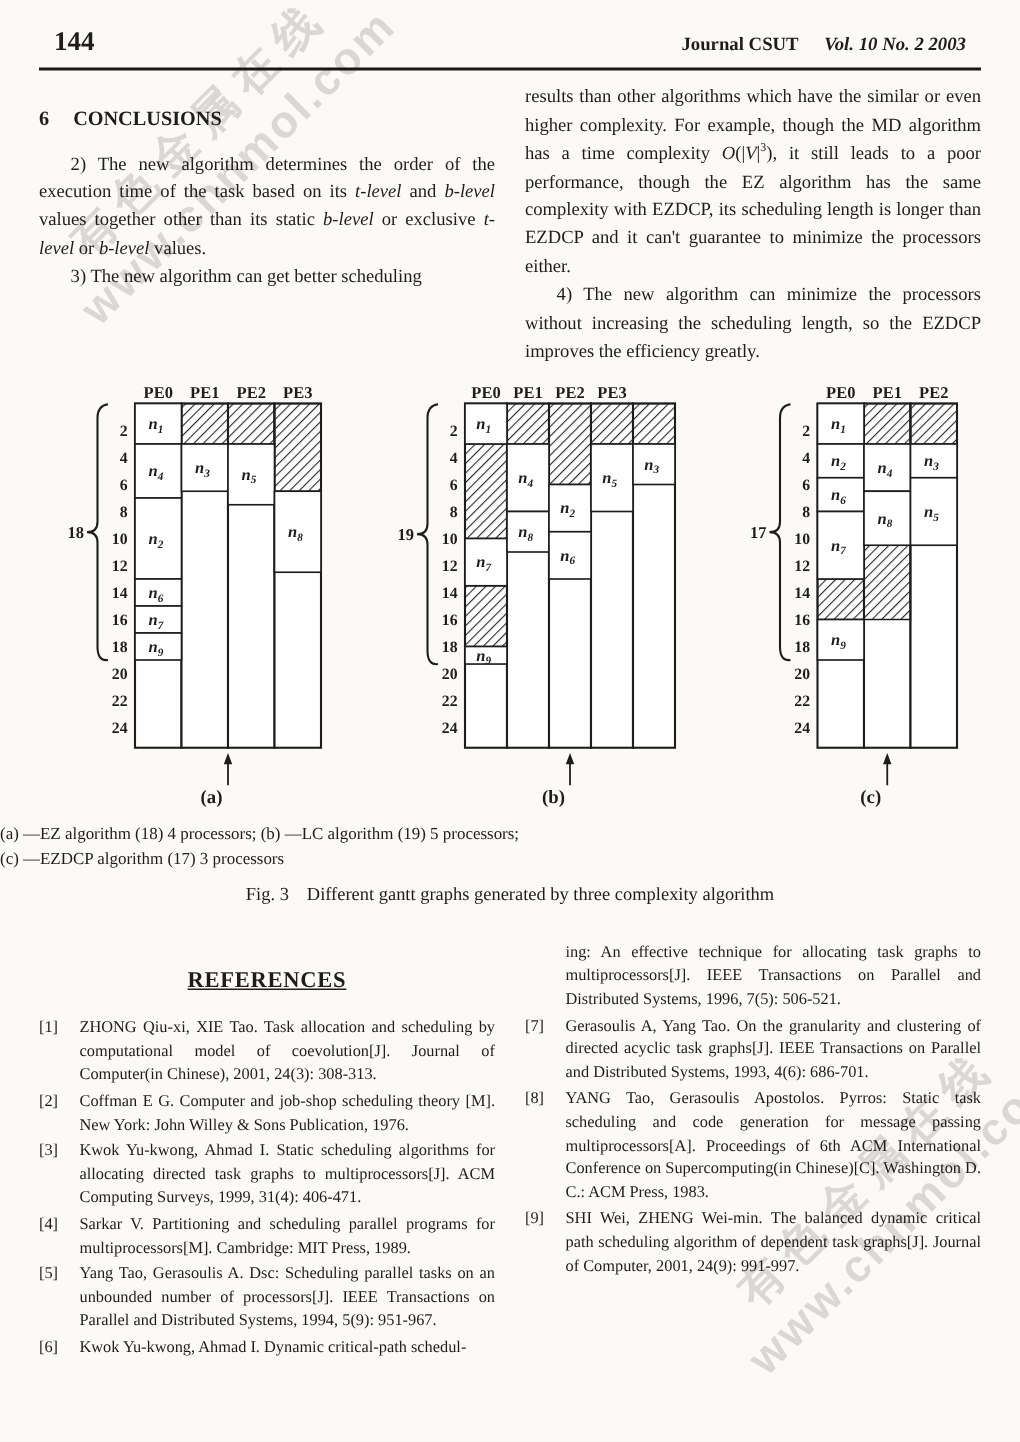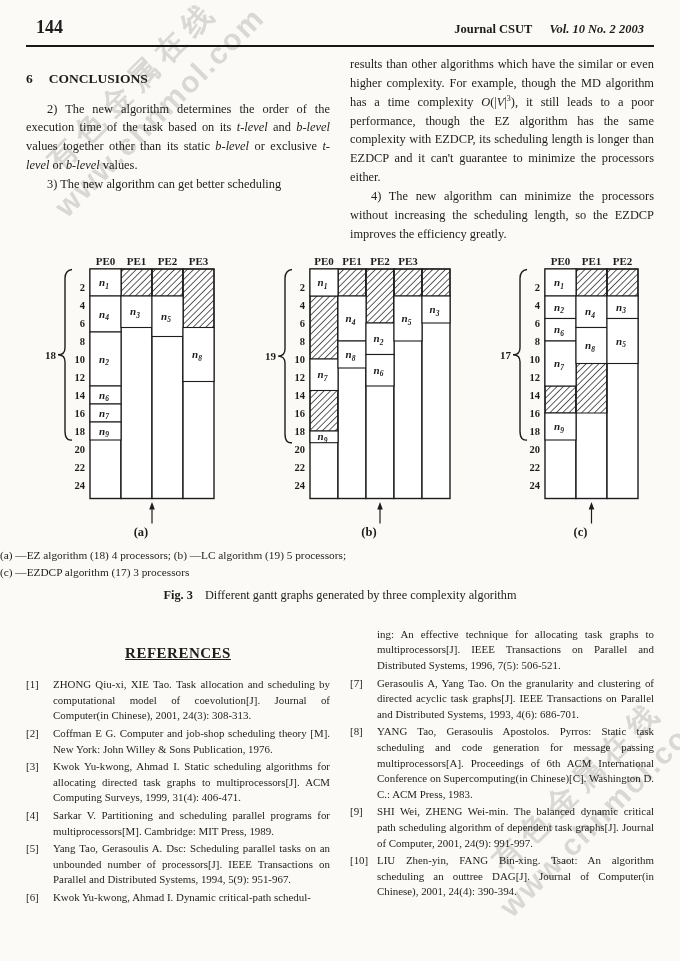--- a/index.html
+++ b/index.html
@@ -25,21 +25,21 @@
   .col-left{padding-top:14px;}
   .sec-heading{font-size:13.5px;font-weight:bold;margin:0 0 10px 0;}
   .sec-num{margin-right:16px;}
   .para{margin:0;text-indent:1.7em;}
   .para.no-indent{text-indent:0;}
   
   .figure-row{display:flex;justify-content:space-between;align-items:flex-start;padding:10px 40px 0 44px;}
   .chart{flex:none;}
   .caption{padding-top:4px;text-align:left;font-size:11.3px;line-height:1.5;}
   .fig-line{text-align:center;font-size:12.3px;margin-top:7px;}
-  .fig-label{font-weight:bold;margin-right:12px;text-align:center;}
+  .fig-label{font-weight:normal;margin-right:12px;text-align:center;}
   
   .refs{display:flex;gap:20px;padding:24px 26px 0 26px;}
   .refcol{flex:1;min-width:0;font-size:10.9px;line-height:1.43;}
   .refcol-left{padding-top:16px;}
   .refs-heading{text-align:center;font-weight:bold;font-size:15px;margin:0 0 13px 0;letter-spacing:.5px;text-decoration:underline;}
   .ref-item{display:flex;margin-bottom:2px;}
   .ref-num{flex:none;width:27px;}
   .ref-text{flex:1;text-align:justify;}
   sup{font-size:8px;line-height:0;}
 </style>
@@ -294,22 +294,18 @@
               <span class="ref-text">Gerasoulis A, Yang Tao. On the granularity and clustering of directed acyclic task graphs[J]. IEEE Transactions on Parallel and Distributed Systems, 1993, 4(6): 686-701.</span>
             </div>
             <div class="ref-item">
               <span class="ref-num">[8]</span>
               <span class="ref-text">YANG Tao, Gerasoulis Apostolos. Pyrros: Static task scheduling and code generation for message passing multiprocessors[A]. Proceedings of 6th ACM International Conference on Supercomputing(in Chinese)[C]. Washington D. C.: ACM Press, 1983.</span>
             </div>
             <div class="ref-item">
               <span class="ref-num">[9]</span>
               <span class="ref-text">SHI Wei, ZHENG Wei-min. The balanced dynamic critical path scheduling algorithm of dependent task graphs[J]. Journal of Computer, 2001, 24(9): 991-997.</span>
             </div>
-            <div class="ref-item">
-              <span class="ref-num">[10]</span>
-              <span class="ref-text">LIU Zhen-yin, FANG Bin-xing. Tsaot: An algorithm scheduling an outtree DAG[J]. Journal of Computer(in Chinese), 2001, 24(4): 390-394.</span>
-            </div>
           </div>
       </div>
     </div>
 
   </div>
 </div>
 
 </body></html>

